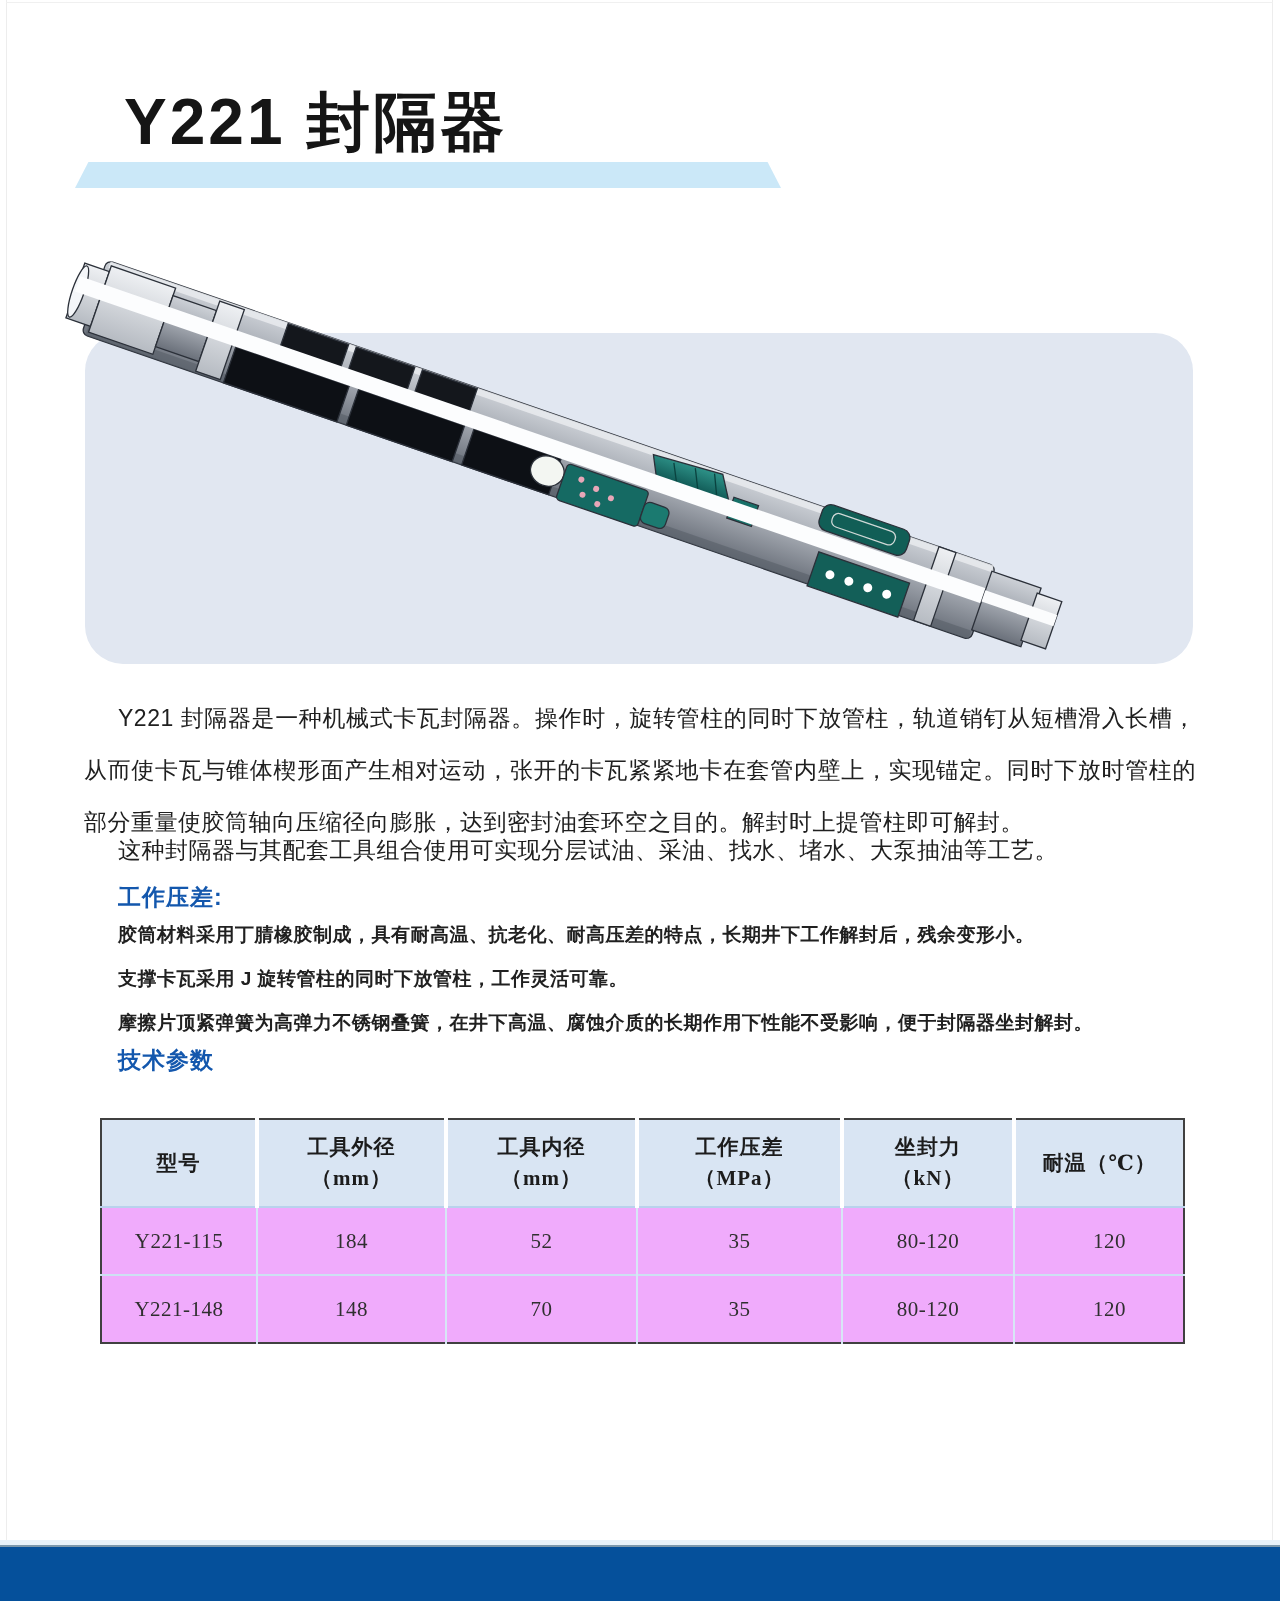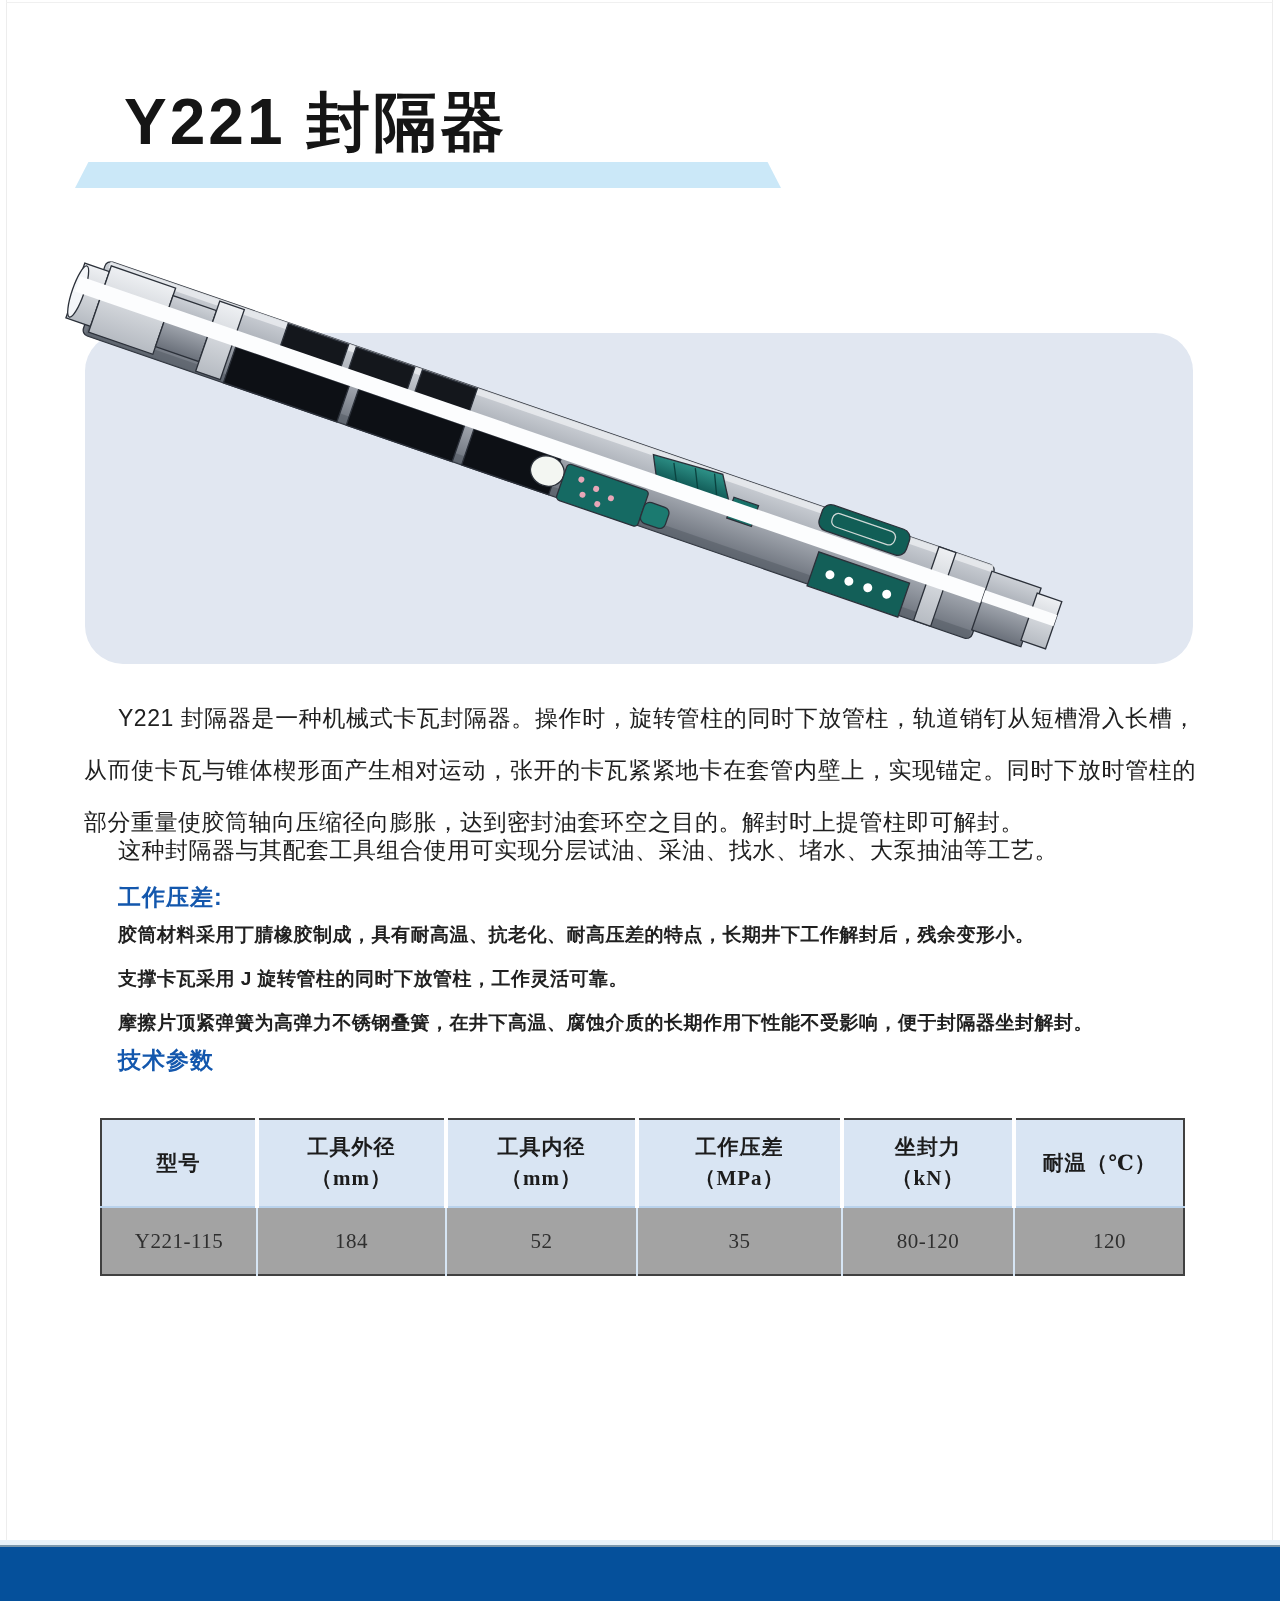--- a/index.html
+++ b/index.html
@@ -63,21 +63,21 @@
   }
   .param-table th{
     background:#d9e5f3;height:86px;padding:0;
     border-right:4px solid #ffffff;border-bottom:2px solid #b9d2ec;
     font-size:21px;font-weight:700;color:#1c1c1c;vertical-align:middle;
   }
   .param-table th:last-child{border-right:none;}
   .param-table td{
     height:64px;text-align:center;vertical-align:middle;
     border-right:2px solid #d7e6f5;border-top:2px solid #cde0f2;
-    font-size:21px;color:#2f2f2f;background:#a3a3a3;letter-spacing:0.5px;
+    font-size:21px;color:#2f2f2f;background:#f0abfc;letter-spacing:0.5px;
   }
   .param-table td:last-child{border-right:none;padding-left:22px;}
   .param-table{border:2px solid #404040;}
   .th-inner{display:flex;flex-direction:column;justify-content:center;align-items:center;}
   .th-inner span{display:block;line-height:31px;letter-spacing:1px;}
 
   
   .footer-strip1{position:absolute;left:0;right:0;bottom:56px;height:5px;background:#e7f1fa;}
   .footer-strip2{position:absolute;left:0;right:0;bottom:54px;height:2px;background:#7c98ad;}
   .footer-bar{position:absolute;left:0;right:0;bottom:0;height:54px;background:#05509b;}
@@ -224,18 +224,26 @@
   </thead>
   <tbody>
     <tr>
       <td>Y221-115</td>
       <td>184</td>
       <td>52</td>
       <td>35</td>
       <td>80-120</td>
       <td>120</td>
     </tr>
+    <tr>
+      <td>Y221-148</td>
+      <td>148</td>
+      <td>70</td>
+      <td>35</td>
+      <td>80-120</td>
+      <td>120</td>
+    </tr>
   </tbody>
 </table>
 
 <div class="footer-strip1"></div>
 <div class="footer-strip2"></div>
 <div class="footer-bar"></div>
 
 </body></html>

